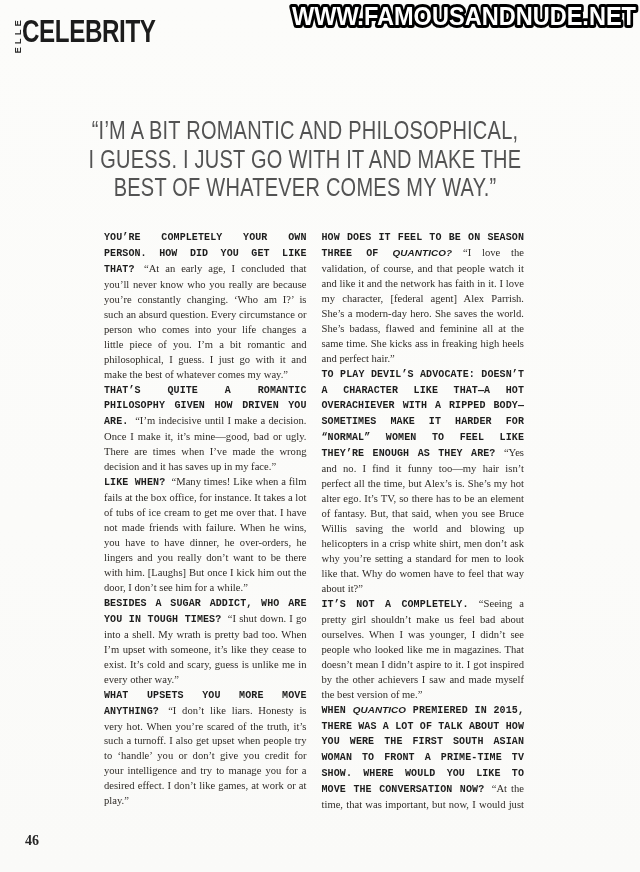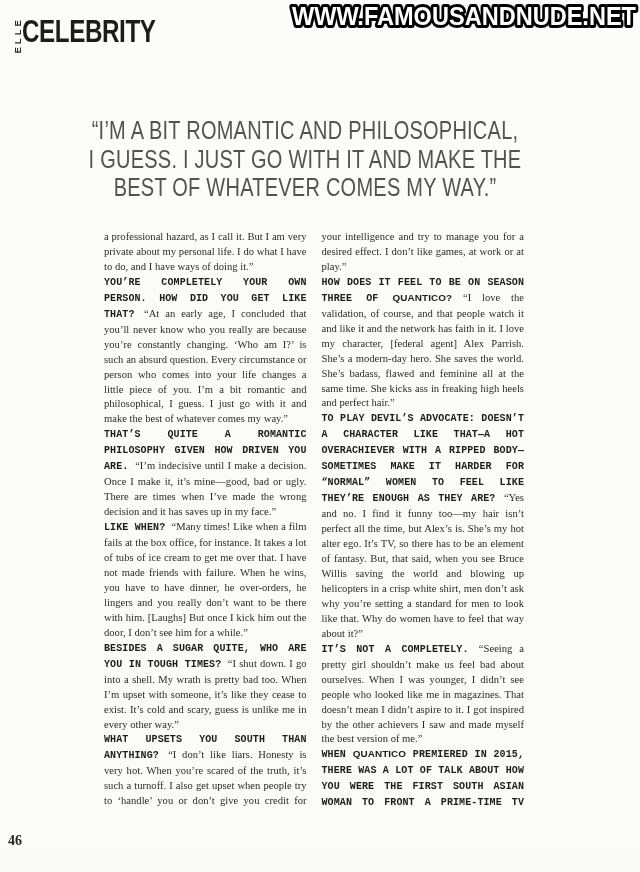--- a/index.html
+++ b/index.html
@@ -97,28 +97,29 @@
   .article span.q {
     font-family: Liberation Mono, monospace;
     font-weight: 700;
     font-size: 10px;
     letter-spacing: 0.1px;
     color: #1d1d1d;
   }
   .article span.qi {
     font-family: "Liberation Sans", sans-serif;
     font-weight: 700;
+    font-style: italic;
     font-size: 9.9px;
     letter-spacing: 0.1px;
     color: #1d1d1d;
   }
   
   .page-number {
     position: absolute;
-    left: 8px;
+    left: 25px;
     top: 833px;
     font-family: "Liberation Serif", serif;
     font-weight: 700;
     font-size: 14px;
     color: #262626;
     text-align: right;
   }
 </style>
 </head>
 <body>
@@ -132,26 +133,25 @@
     <text x="176" y="25" text-anchor="middle" textLength="344" lengthAdjust="spacingAndGlyphs" font-family="Liberation Sans, sans-serif" font-weight="800" font-size="26" fill="#ffffff" stroke="#000000" stroke-width="6" stroke-linejoin="round" paint-order="stroke">WWW.FAMOUSANDNUDE.NET</text>
   </svg>
 
   <div class="pull-quote">
     <div>“I’M A BIT ROMANTIC AND PHILOSOPHICAL,</div>
     <div>I GUESS. I JUST GO WITH IT AND MAKE THE</div>
     <div>BEST OF WHATEVER COMES MY WAY.”</div>
   </div>
 
   <div class="article">
-      <p class="para"><span class="a">a professional hazard, as I call it. But I am very private about my personal life. I do what I have to do, and I have ways of doing it.”</span></p>
       <p class="para"><span class="q">YOU’RE COMPLETELY YOUR OWN PERSON. HOW DID YOU GET LIKE THAT? </span><span class="a">“At an early age, I concluded that you’ll never know who you really are because you’re constantly changing. ‘Who am I?’ is such an absurd question. Every circumstance or person who comes into your life changes a little piece of you. I’m a bit romantic and philosophical, I guess. I just go with it and make the best of whatever comes my way.”</span></p>
       <p class="para"><span class="q">THAT’S QUITE A ROMANTIC PHILOSOPHY GIVEN HOW DRIVEN YOU ARE. </span><span class="a">“I’m indecisive until I make a decision. Once I make it, it’s mine—good, bad or ugly. There are times when I’ve made the wrong decision and it has saves up in my face.”</span></p>
       <p class="para"><span class="q">LIKE WHEN? </span><span class="a">“Many times! Like when a film fails at the box office, for instance. It takes a lot of tubs of ice cream to get me over that. I have not made friends with failure. When he wins, you have to have dinner, he over-orders, he lingers and you really don’t want to be there with him. [Laughs] But once I kick him out the door, I don’t see him for a while.”</span></p>
-      <p class="para"><span class="q">BESIDES A SUGAR QUITE, WHO ARE YOU IN TOUGH TIMES? </span><span class="a">“I shut down. I go into a shell. My wrath is pretty bad too. When I’m upset with someone, it’s like they cease to exist. It’s cold and scary, guess is unlike me in every other way.”</span></p>
-      <p class="para"><span class="q">WHAT UPSETS YOU SOUTH THAN ANYTHING? </span><span class="a">“I don’t like liars. Honesty is very hot. When you’re scared of the truth, it’s such a turnoff. I also get upset when people try to ‘handle’ you or don’t give you credit for your intelligence and try to manage you for a desired effect. I don’t like games, at work or at play.”</span></p>
+      <p class="para"><span class="q">BESIDES A SUGAR ADDICT, WHO ARE YOU IN TOUGH TIMES? </span><span class="a">“I shut down. I go into a shell. My wrath is pretty bad too. When I’m upset with someone, it’s like they cease to exist. It’s cold and scary, guess is unlike me in every other way.”</span></p>
+      <p class="para"><span class="q">WHAT UPSETS YOU MORE MOVE ANYTHING? </span><span class="a">“I don’t like liars. Honesty is very hot. When you’re scared of the truth, it’s such a turnoff. I also get upset when people try to ‘handle’ you or don’t give you credit for your intelligence and try to manage you for a desired effect. I don’t like games, at work or at play.”</span></p>
       <p class="para"><span class="q">HOW DOES IT FEEL TO BE ON SEASON THREE OF </span><span class="qi">QUANTICO? </span><span class="a">“I love the validation, of course, and that people watch it and like it and the network has faith in it. I love my character, [federal agent] Alex Parrish. She’s a modern-day hero. She saves the world. She’s badass, flawed and feminine all at the same time. She kicks ass in freaking high heels and perfect hair.”</span></p>
       <p class="para"><span class="q">TO PLAY DEVIL’S ADVOCATE: DOESN’T A CHARACTER LIKE THAT—A HOT OVERACHIEVER WITH A RIPPED BODY—SOMETIMES MAKE IT HARDER FOR “NORMAL” WOMEN TO FEEL LIKE THEY’RE ENOUGH AS THEY ARE? </span><span class="a">“Yes and no. I find it funny too—my hair isn’t perfect all the time, but Alex’s is. She’s my hot alter ego. It’s TV, so there has to be an element of fantasy. But, that said, when you see Bruce Willis saving the world and blowing up helicopters in a crisp white shirt, men don’t ask why you’re setting a standard for men to look like that. Why do women have to feel that way about it?”</span></p>
       <p class="para"><span class="q">IT’S NOT A COMPLETELY. </span><span class="a">“Seeing a pretty girl shouldn’t make us feel bad about ourselves. When I was younger, I didn’t see people who looked like me in magazines. That doesn’t mean I didn’t aspire to it. I got inspired by the other achievers I saw and made myself the best version of me.”</span></p>
       <p class="para"><span class="q">WHEN </span><span class="qi">QUANTICO</span><span class="q"> PREMIERED IN 2015, THERE WAS A LOT OF TALK ABOUT HOW YOU WERE THE FIRST SOUTH ASIAN WOMAN TO FRONT A PRIME-TIME TV SHOW. WHERE WOULD YOU LIKE TO MOVE THE CONVERSATION NOW? </span><span class="a">“At the time, that was important, but now, I would just like to be ‘normal.’ We’ve established that I’m Indian. [Laughs] I’m extremely proud of my roots, but I’m not defined by my ethnicity. I want to just be seen as an actor and talk about my point of view and who I am as a person. I want to be able to show the world what I can do.” □</span></p>
     </div>
 
   <div class="page-number">46</div>
 
 </div>
 

